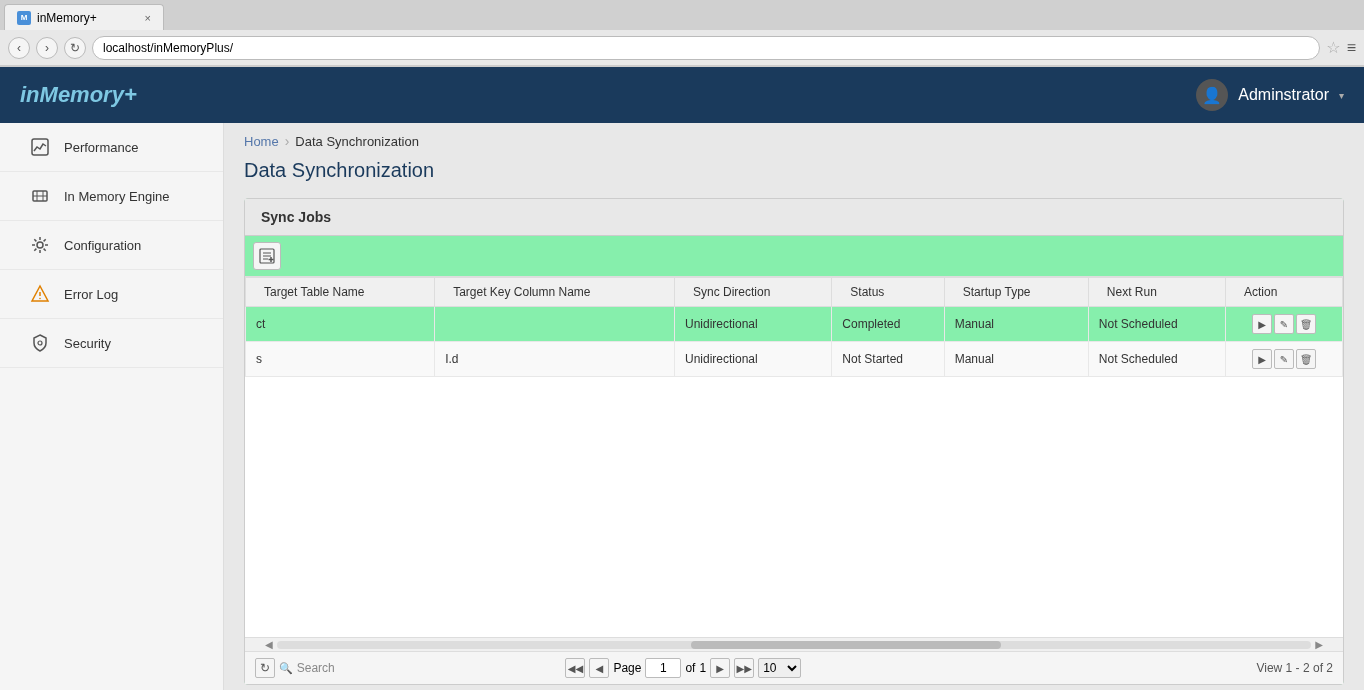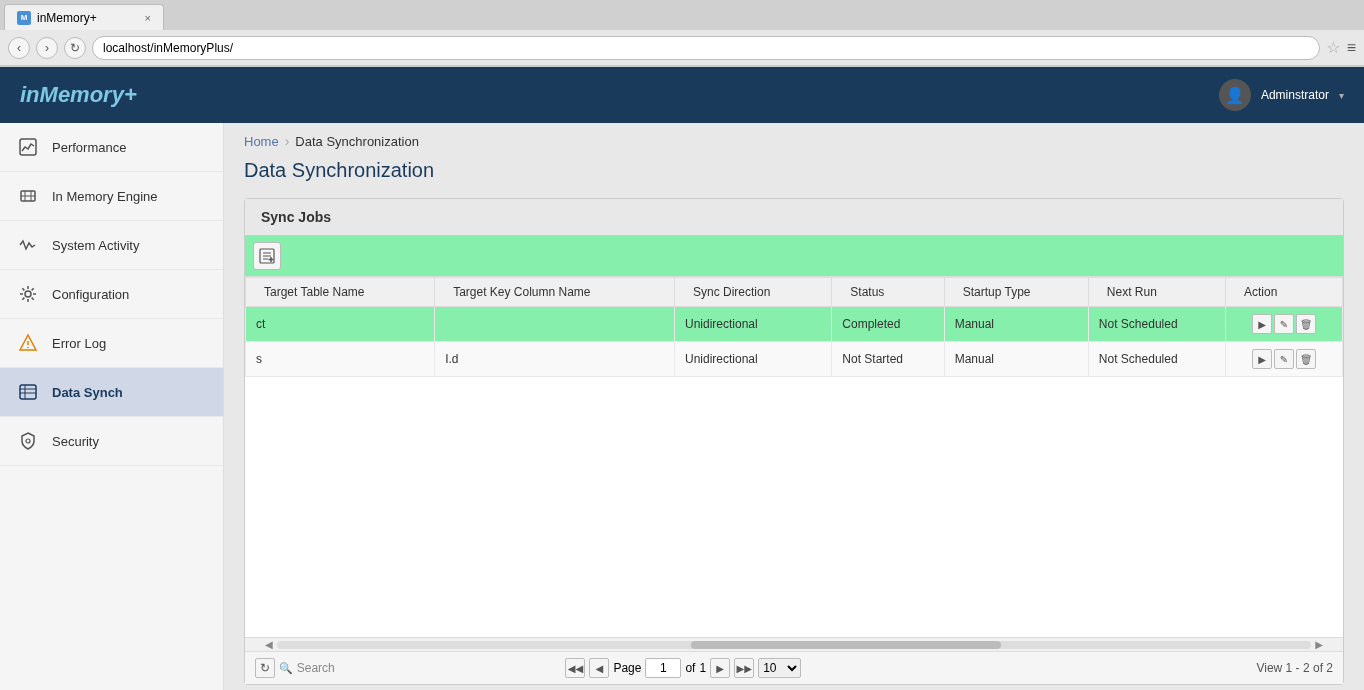--- a/index.html
+++ b/index.html
@@ -104,38 +104,38 @@
       align-items: center;
       gap: 10px;
     }
     .user-avatar {
       width: 32px; height: 32px;
       border-radius: 50%;
       background: #555;
       display: flex; align-items: center; justify-content: center;
       color: #ccc; font-size: 16px;
     }
-    .user-name { color: white; font-size: 12px; }
+    .user-name { color: white; font-size: 16px; }
     .user-dropdown { color: #aaa; font-size: 10px; }
 
     
     .app-body { display: flex; flex: 1; overflow: hidden; }
 
     
     .sidebar {
       width: 224px;
       background: #f5f5f5;
       border-right: 1px solid #ddd;
       overflow-y: auto;
       flex-shrink: 0;
     }
     .sidebar-item {
       display: flex;
       align-items: center;
-      padding: 12px 16px;
+      padding: 12px 28px;
       gap: 12px;
       cursor: pointer;
       color: #333;
       border-bottom: 1px solid #e8e8e8;
     }
     .sidebar-item.active { background: #d0d8e8; color: #1a3a5c; font-weight: bold; }
     .sidebar-icon {
       width: 24px; height: 24px;
       display: flex; align-items: center; justify-content: center;
       flex-shrink: 0;
@@ -374,28 +374,20 @@
           <svg width="20" height="20" viewBox="0 0 20 20">
             <rect x="3" y="5" width="14" height="10" rx="1" fill="none" stroke="#555" stroke-width="1.5"></rect>
             <line x1="7" y1="5" x2="7" y2="15" stroke="#555" stroke-width="1"></line>
             <line x1="13" y1="5" x2="13" y2="15" stroke="#555" stroke-width="1"></line>
             <line x1="3" y1="10" x2="17" y2="10" stroke="#555" stroke-width="1"></line>
           </svg>
         </div>
         <span class="sidebar-label">In Memory Engine</span>
       </div>
 
-      <div class="sidebar-item">
-        <div class="sidebar-icon">
-          <svg width="20" height="20" viewBox="0 0 20 20">
-            <polyline points="2,10 5,6 8,14 11,8 14,12 17,10" fill="none" stroke="#555" stroke-width="1.5"></polyline>
-          </svg>
-        </div>
-        <span class="sidebar-label">System Activity</span>
-      </div>
 
       <div class="sidebar-item">
         <div class="sidebar-icon">
           <svg width="20" height="20" viewBox="0 0 20 20">
             <circle cx="10" cy="10" r="3" fill="none" stroke="#555" stroke-width="1.5"></circle>
             <path d="M10 2 L10 5 M10 15 L10 18 M2 10 L5 10 M15 10 L18 10 M4.3 4.3 L6.4 6.4 M13.6 13.6 L15.7 15.7 M15.7 4.3 L13.6 6.4 M6.4 13.6 L4.3 15.7" stroke="#555" stroke-width="1.5" fill="none"></path>
           </svg>
         </div>
         <span class="sidebar-label">Configuration</span>
       </div>
@@ -404,31 +396,20 @@
         <div class="sidebar-icon">
           <svg width="20" height="20" viewBox="0 0 20 20">
             <polygon points="10,2 18,17 2,17" fill="none" stroke="#e08000" stroke-width="1.5"></polygon>
             <line x1="10" y1="8" x2="10" y2="12" stroke="#e08000" stroke-width="1.5"></line>
             <circle cx="10" cy="14.5" r="0.8" fill="#e08000"></circle>
           </svg>
         </div>
         <span class="sidebar-label">Error Log</span>
       </div>
 
-      <div class="sidebar-item active">
-        <div class="sidebar-icon">
-          <svg width="20" height="20" viewBox="0 0 20 20">
-            <rect x="2" y="3" width="16" height="14" rx="2" fill="none" stroke="#1a3a5c" stroke-width="1.5"></rect>
-            <line x1="2" y1="7" x2="18" y2="7" stroke="#1a3a5c" stroke-width="1"></line>
-            <line x1="2" y1="11" x2="18" y2="11" stroke="#1a3a5c" stroke-width="1"></line>
-            <line x1="7" y1="3" x2="7" y2="17" stroke="#1a3a5c" stroke-width="1"></line>
-          </svg>
-        </div>
-        <span class="sidebar-label">Data Synch</span>
-      </div>
 
       <div class="sidebar-item">
         <div class="sidebar-icon">
           <svg width="20" height="20" viewBox="0 0 20 20">
             <path d="M10 2 L16 5 L16 10 Q16 15 10 18 Q4 15 4 10 L4 5 Z" fill="none" stroke="#555" stroke-width="1.5"></path>
             <circle cx="10" cy="10" r="2" fill="none" stroke="#555" stroke-width="1.2"></circle>
           </svg>
         </div>
         <span class="sidebar-label">Security</span>
       </div>

